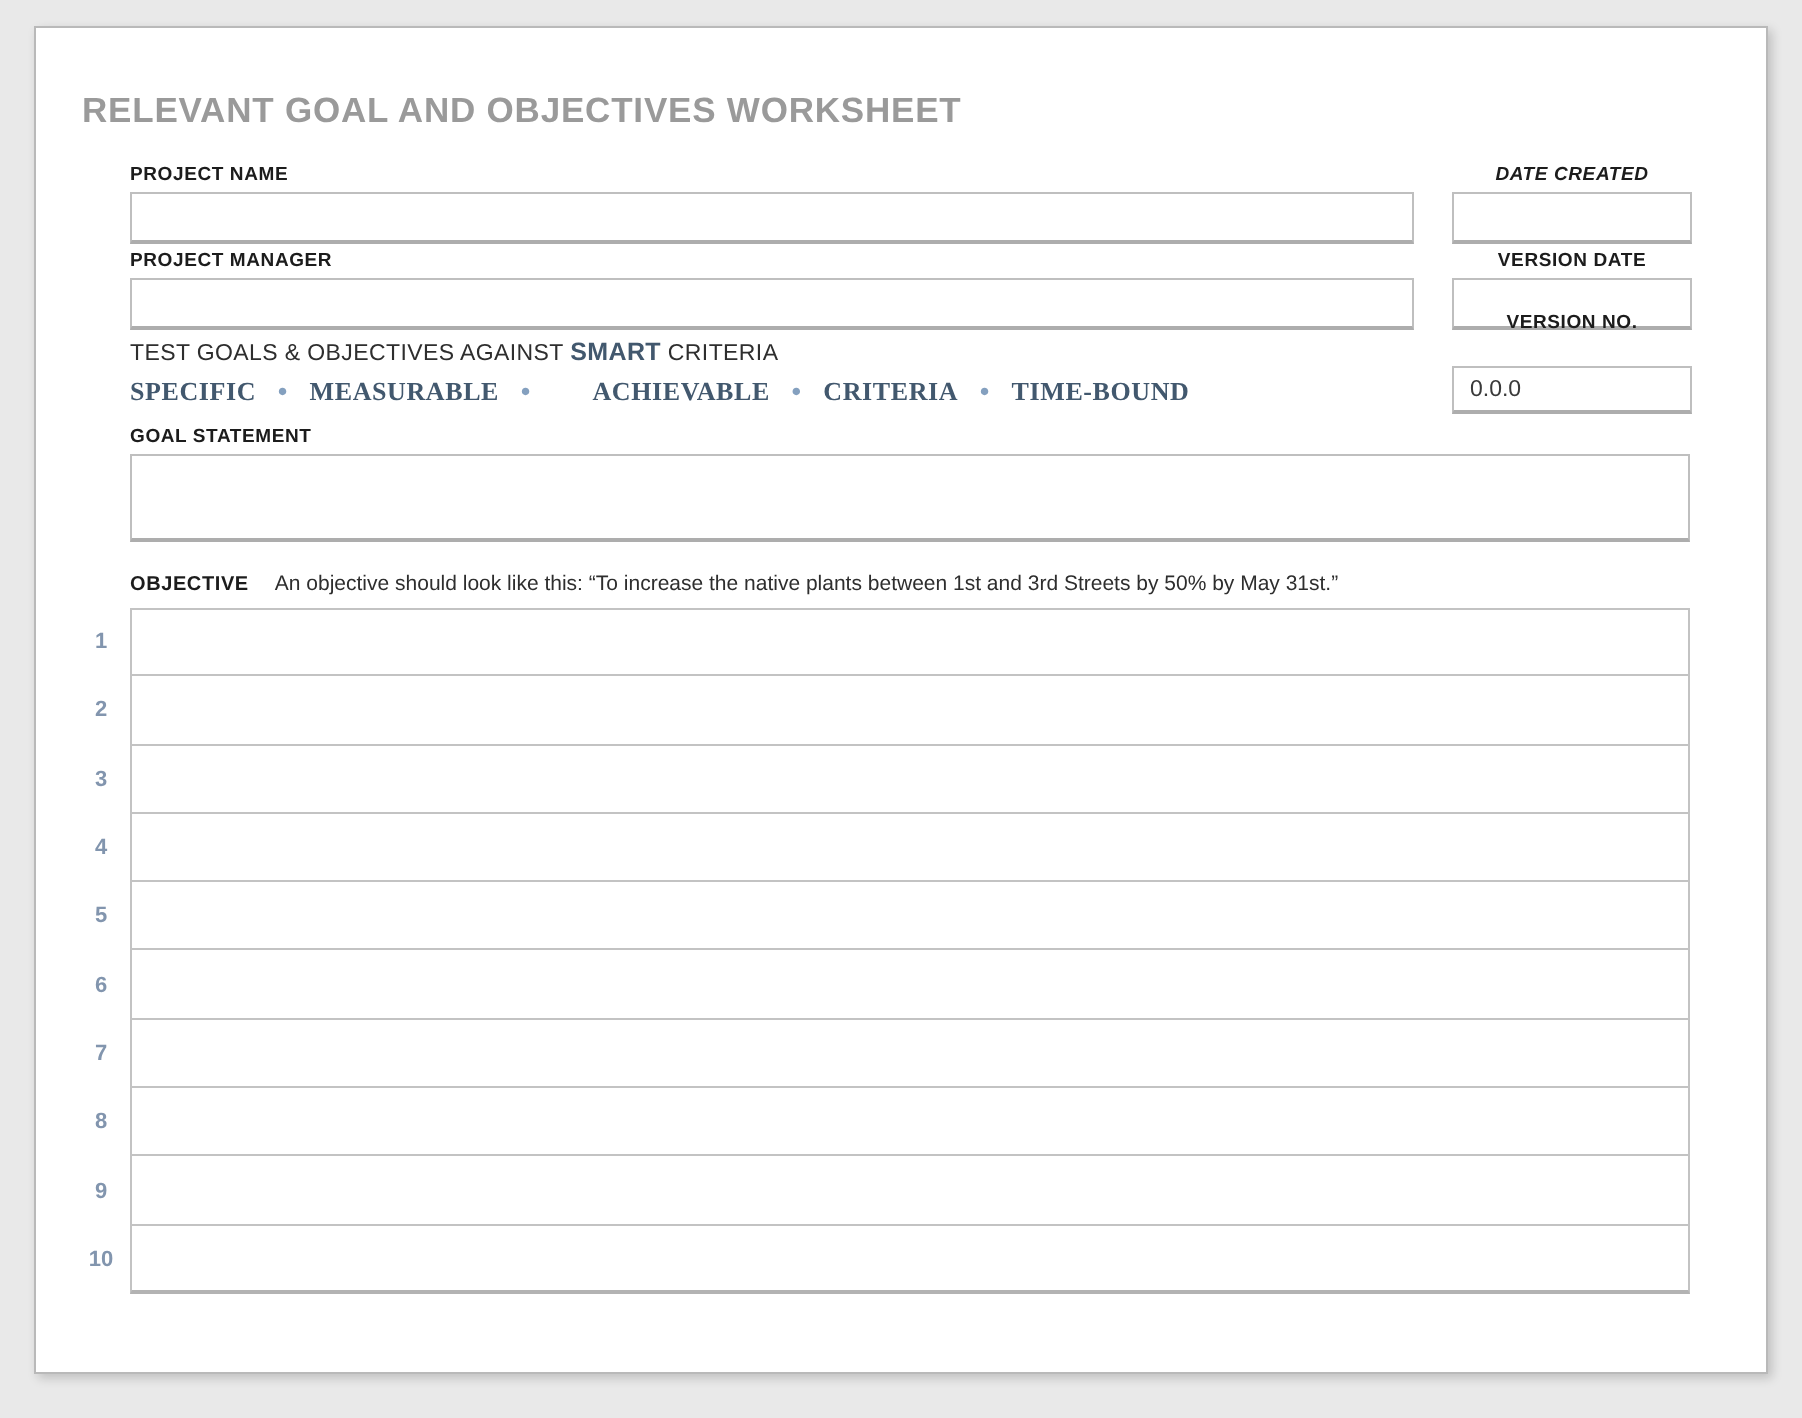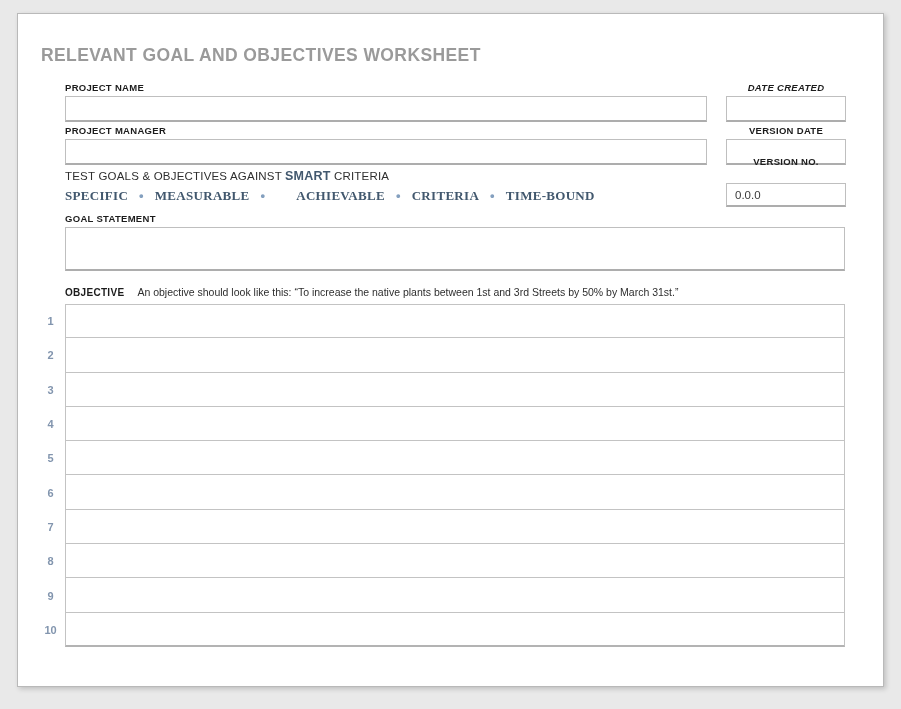--- a/index.html
+++ b/index.html
@@ -157,21 +157,21 @@
   </div>
 
   <div class="field-label centered lbl-version-no">VERSION NO.</div>
   <input class="box-input inp-version-no" type="text" value="0.0.0" style="">
 
   <div class="field-label lbl-goal">GOAL STATEMENT</div>
   <textarea class="goal-box" style=""></textarea>
 
   <div class="objective-header">
     <span class="objective-label">OBJECTIVE</span>
-    <span class="objective-hint">An objective should look like this: “To increase the native plants between 1st and 3rd Streets by 50% by March 31st.”</span>
+    <span class="objective-hint">An objective should look like this: “To increase the native plants between 1st and 3rd Streets by 50% by May 31st.”</span>
   </div>
 
   <div class="objective-rows">
     <div class="obj-row">
       <span class="obj-num" style="color: rgb(130, 149, 174);">1</span>
       <input class="obj-input" type="text" value="" style="">
     </div>
     <div class="obj-row">
       <span class="obj-num" style="color: rgb(130, 149, 174);">2</span>
       <input class="obj-input" type="text" value="" style="">

